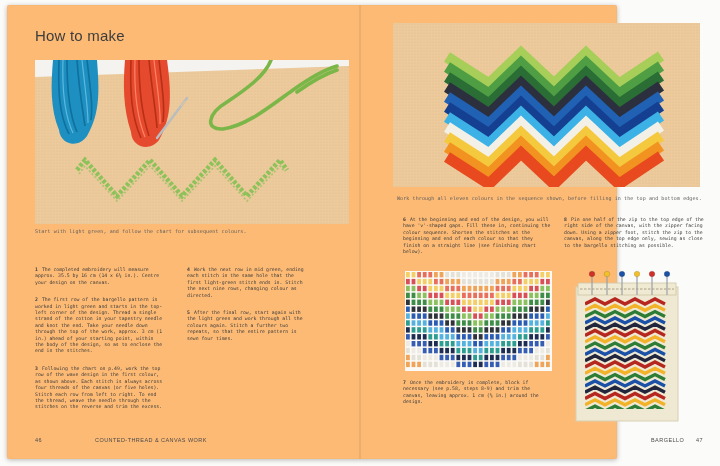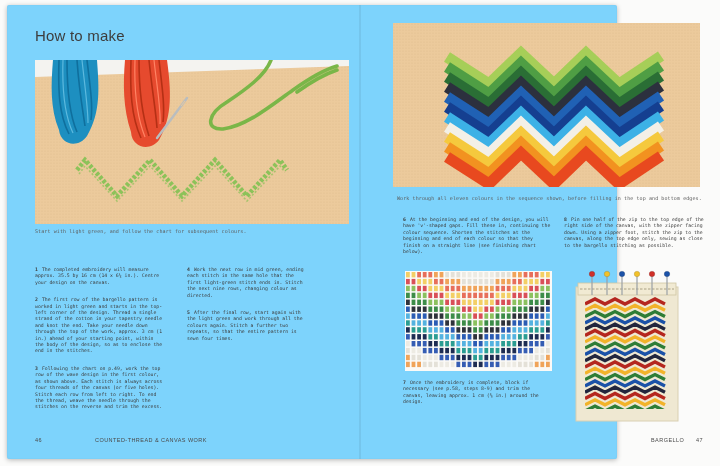--- a/index.html
+++ b/index.html
@@ -1,18 +1,18 @@
 <!DOCTYPE html>
 <html><head>
 <meta charset="utf-8">
 <style>
   html,body{margin:0;padding:0;background:#f4f4f3;}
   .screen{position:relative;width:720px;height:466px;background:#fbfbfa;overflow:hidden;
           font-family:"Liberation Sans",sans-serif;}
-  .spread{position:absolute;left:7px;top:5px;width:610px;height:454px;background:#7dd3fc;
+  .spread{position:absolute;left:7px;top:5px;width:610px;height:454px;background:#fdba74;
           box-shadow:0 1px 5px rgba(0,0,0,.28), inset 0 0 2px rgba(0,0,0,.06);border-radius:2px;}
   .spine{position:absolute;left:352px;top:0;width:2px;height:454px;
          background:linear-gradient(to right,rgba(0,0,0,.04),rgba(0,0,0,.09),rgba(0,0,0,.04));}
   .abs{position:absolute;}
   h1.page-title{margin:0;font-size:15px;font-weight:500;color:#3d3d3d;letter-spacing:.2px;
                 font-family:"Liberation Sans",sans-serif;}
   .photo{overflow:hidden;background:#ecca9c;}
   .caption{font-family:"DejaVu Sans Mono","Liberation Mono",monospace;font-size:5px;
            color:#5c5c5c;letter-spacing:.1px;}
   .col .step{font-family:"DejaVu Sans Mono","Liberation Mono",monospace;font-size:4.8px;

